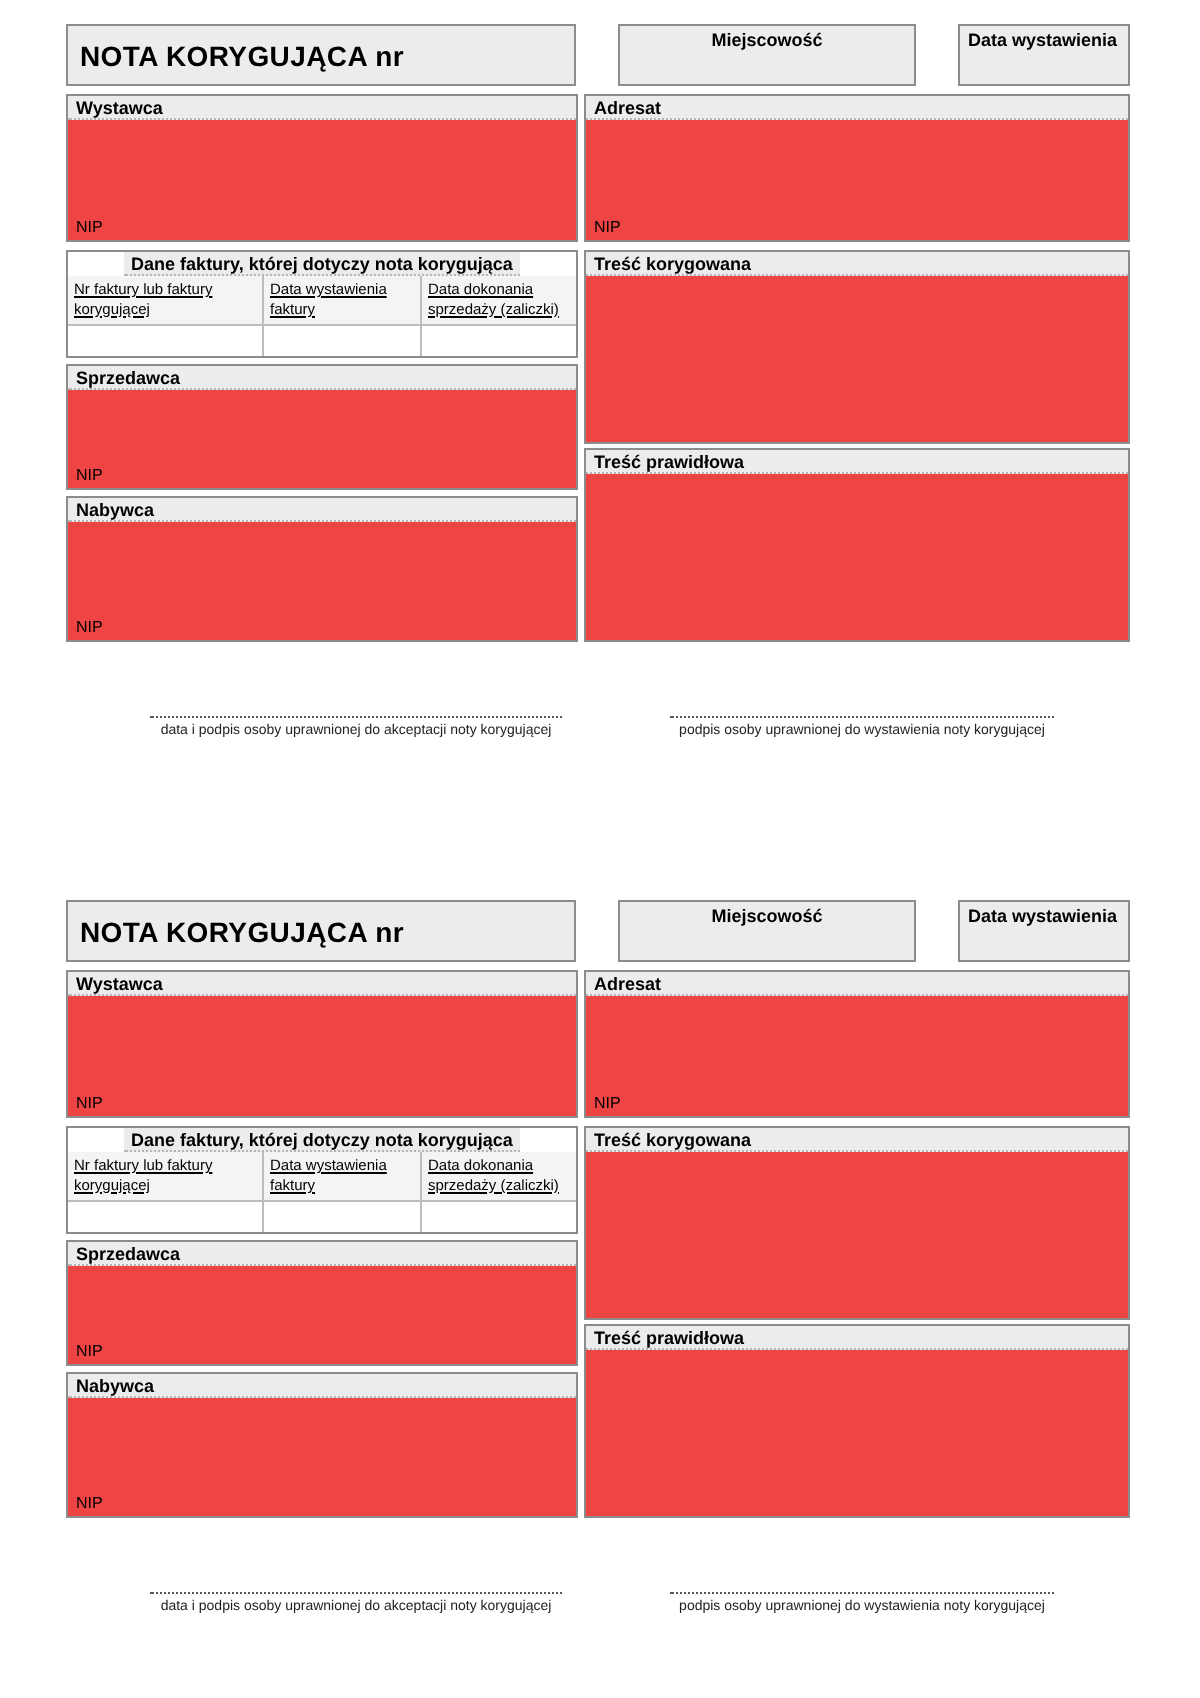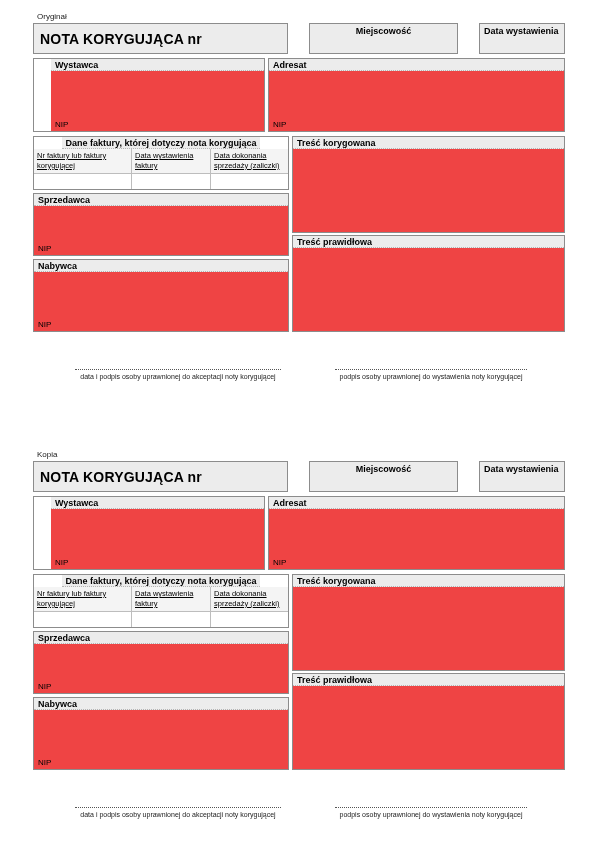--- a/index.html
+++ b/index.html
@@ -20,21 +20,21 @@
   .hlabel { font-size:9px; font-weight:bold; padding:2px 4px; line-height:11px; }
 
   .parties-row { display:flex; gap:3px; margin-top:4px; height:74px; }
   .main-row { display:flex; gap:3px; margin-top:4px; height:196px; }
   .box { border:1px solid var(--border); background:#fff; display:flex; flex-direction:column; }
   .bar { height:12px; background:var(--bar-bg); border-bottom:1px dotted var(--dotted);
          font-size:9px; font-weight:bold; line-height:10px; padding:1px 4px 0; }
   .fill { flex:1; position:relative; background:#ef4444; }
   .nip { position:absolute; left:4px; bottom:2px; font-size:8px; line-height:9px; }
 
-  .issuer { width:232px;padding-left:17px; } .addressee { flex:1; }
+  .issuer { width:256px; } .addressee { flex:1; }
 
   .col-left { width:256px; display:flex; flex-direction:column; gap:3px; }
   .col-right { flex:1; display:flex; flex-direction:column; gap:2px; }
   .invoice-box { height:54px;align-items:center; }
   .subtable { display:flex; flex:1; }
   .subcol { display:flex; flex-direction:column; border-right:1px solid var(--inner-border);text-decoration:underline; }
   .subcol:last-child { border-right:none; }
   .c1 { width:98px; } .c2 { width:79px; } .c3 { flex:1; }
   .subhead { height:25px; background:var(--subhead-bg); border-bottom:1px solid var(--inner-border);
              font-size:7.5px; line-height:1.3; padding:2px 3px; }
@@ -46,21 +46,20 @@
   .signatures { display:flex; margin-top:37px; }
   .sig-left { margin-left:42px; width:206px; }
   .sig-right { margin-left:54px; width:192px; }
   .sig-line { border-top:1px dotted #555; height:0; }
   .sig-caption { font-size:7px; line-height:9px; text-align:center; padding-top:2px; color:#222; }
 </style>
 </head>
 <body>
 
 <section class="form" style="top:12px">
-  <div class="copy-label">Oryginał</div>
 
   <div class="header-row">
     <div class="hcell title-cell">NOTA KORYGUJĄCA nr</div>
     <div class="hcell city-cell">
       <div class="hlabel">Miejscowość</div>
     </div>
     <div class="hcell date-cell">
       <div class="hlabel">Data wystawienia</div>
     </div>
   </div>
@@ -130,21 +129,20 @@
       <div class="sig-caption">data i podpis osoby uprawnionej do akceptacji noty korygującej</div>
     </div>
     <div class="sig-right">
       <div class="sig-line"></div>
       <div class="sig-caption">podpis osoby uprawnionej do wystawienia noty korygującej</div>
     </div>
   </div>
 </section>
 
 <section class="form" style="top:450px">
-  <div class="copy-label">Kopia</div>
 
   <div class="header-row">
     <div class="hcell title-cell">NOTA KORYGUJĄCA nr</div>
     <div class="hcell city-cell">
       <div class="hlabel">Miejscowość</div>
     </div>
     <div class="hcell date-cell">
       <div class="hlabel">Data wystawienia</div>
     </div>
   </div>

